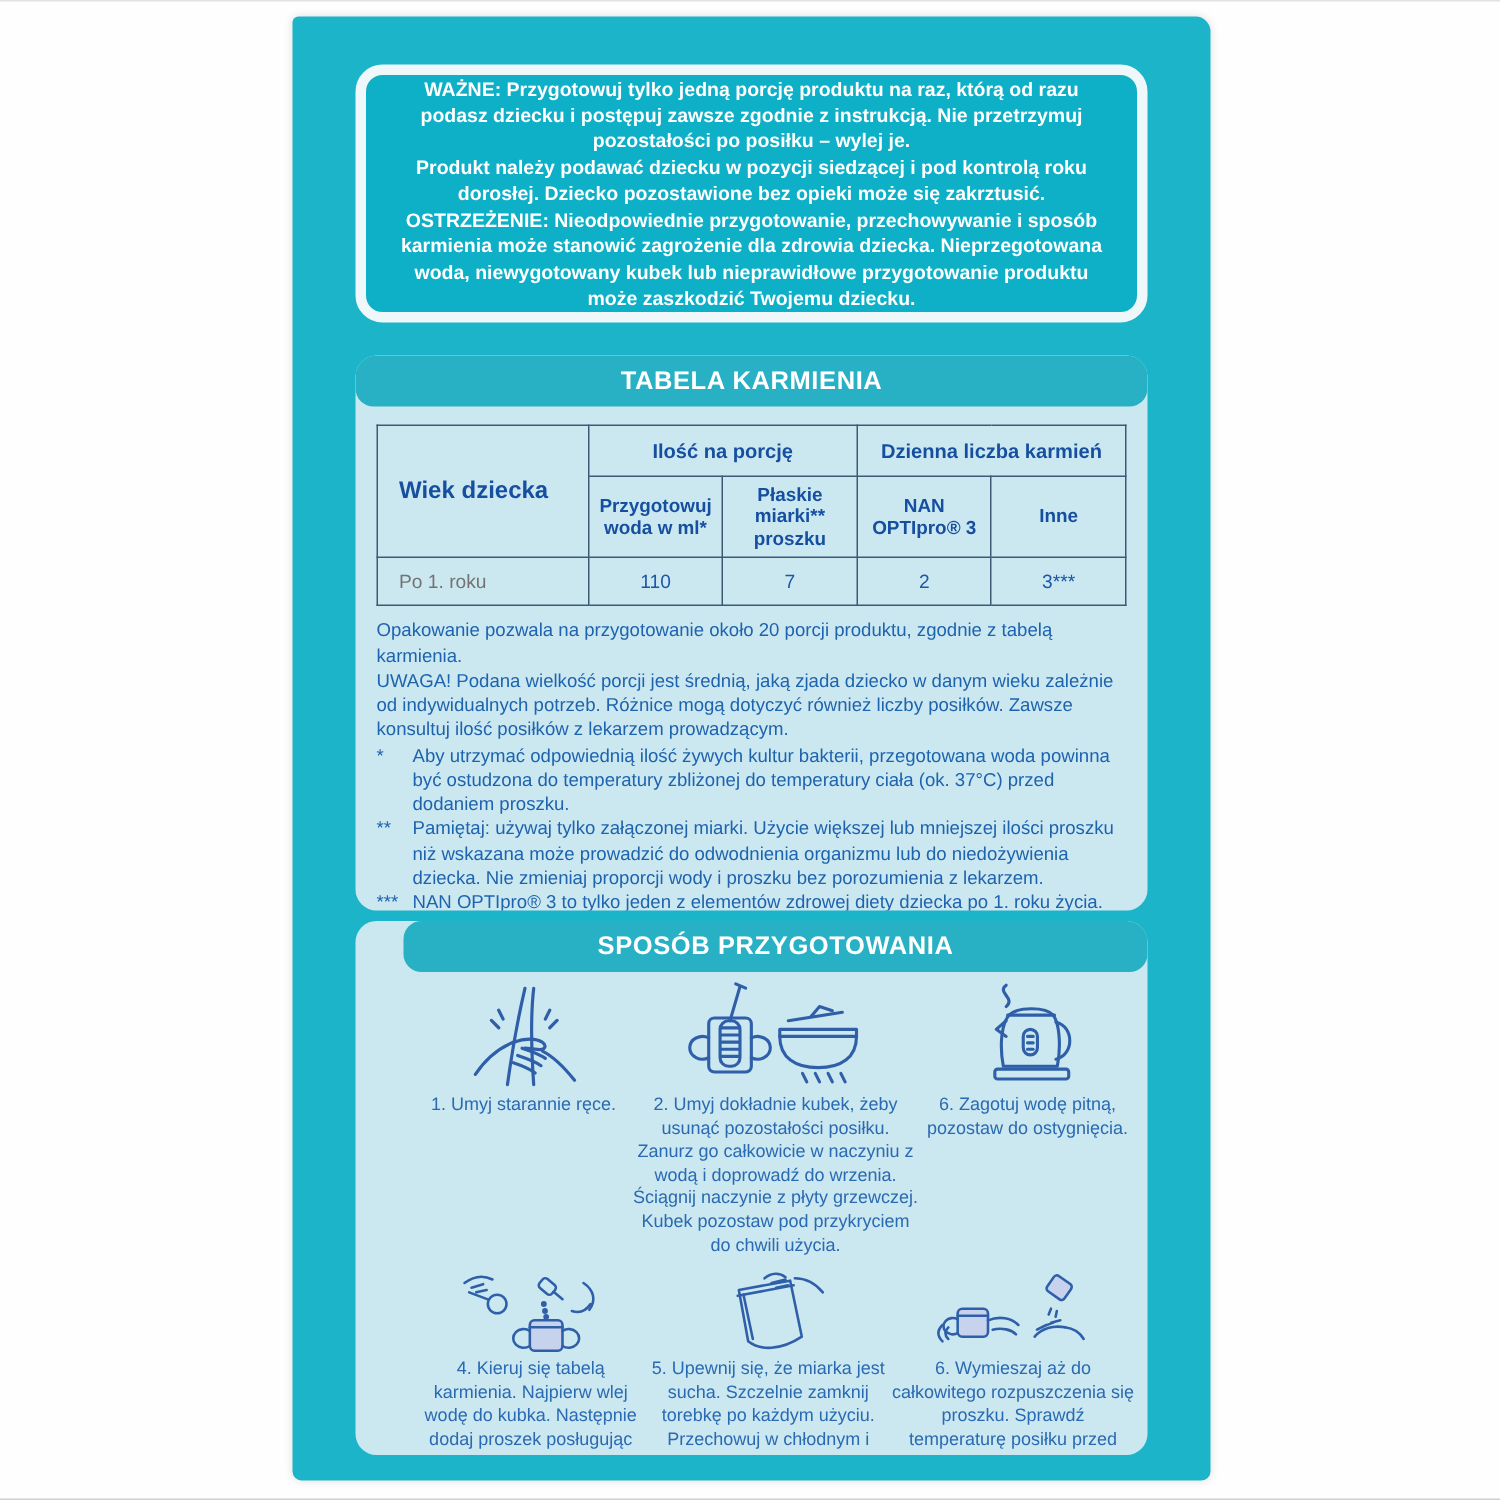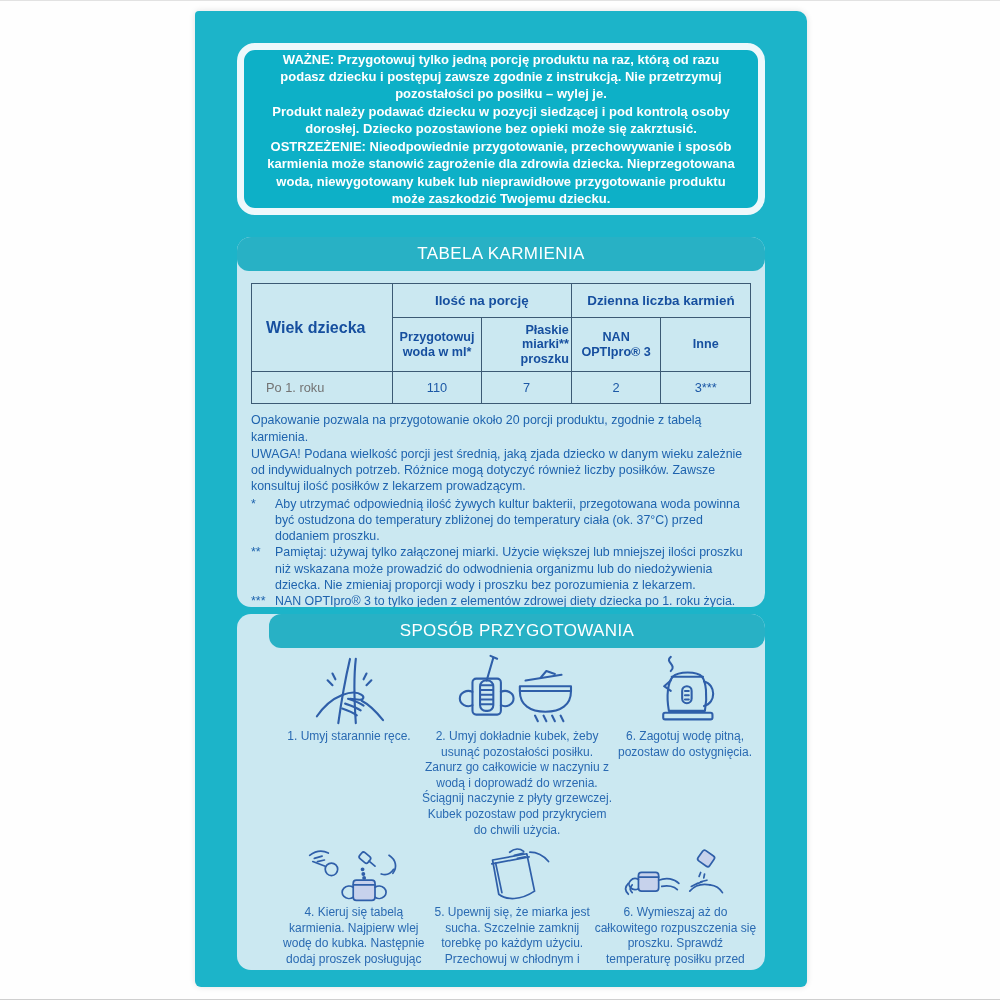--- a/index.html
+++ b/index.html
@@ -24,34 +24,34 @@
   
   .panel{
     position:absolute;left:42px;width:528px;box-sizing:border-box;
     background:#cbe8f1;border-radius:14px;overflow:hidden;
   }
   .panel-feeding{top:226px;height:370px;}
   .panel-prep{top:603px;height:356px;padding-left:32px;}
   .band{
     height:34px;background:#28b1c5;border-radius:12px;
     display:flex;align-items:center;justify-content:center;
-    color:#ffffff;font-weight:normal;font-size:17px;letter-spacing:.4px;
+    color:#ffffff;font-weight:bold;font-size:17px;letter-spacing:.4px;
   }
   
   table.feed{
     border-collapse:collapse;margin:12px 14px 8px;width:calc(100% - 28px);
     color:#164f9f;table-layout:fixed;
   }
   table.feed th,table.feed td{border:1.4px solid #3c5a74;}
   th.age{width:25%;text-align:left;padding-left:14px;font-size:16px;line-height:1.1;}
   th.grp{font-size:13.4px;padding:9px 2px;margin-left:16px;}
   th.sub{font-size:12.6px;padding:5px 2px;line-height:1.15;}
   td.val{font-size:12.8px;font-weight:normal;text-align:center;padding:8px 2px;color:#1c58a6;}
   td.valage{font-size:12.8px;font-weight:normal;text-align:left;padding:8px 2px 8px 14px;color:#737373;}
-  .w-water{width:19%;}.w-scoops{width:21%;text-align:right;}.w-nan{width:23.5%;}.w-other{width:11.5%;}
+  .w-water{width:19%;}.w-scoops{width:21%;}.w-nan{width:23.5%;}.w-other{width:11.5%;}
   
   .notes{margin:0 14px;color:#1e63ae;font-size:12.4px;line-height:1.31;}
   .notes p{margin:0 0 1px 0;}
   .note{display:flex;}
   .note .marker{flex:none;width:24px;}
   .note .ntext{flex:1;}
   
   .steps-row{display:grid;padding:4px 8px 0;}
   .row1{grid-template-columns:30% 40% 30%;}
   .row2{grid-template-columns:32% 34% 34%;margin-top:2px;}
@@ -63,21 +63,21 @@
   .fillcup{fill:#c7d2ec;}
 </style>
 </head>
 <body>
 
 <div class="page">
   <div class="package">
 
     <div class="warning">
       <p>WAŻNE: Przygotowuj tylko jedną porcję produktu na raz, którą od razu podasz dziecku i postępuj zawsze zgodnie z instrukcją. Nie przetrzymuj pozostałości po posiłku – wylej je.</p>
-      <p>Produkt należy podawać dziecku w pozycji siedzącej i pod kontrolą osoby dorosłej. Dziecko pozostawione bez opieki może się zakrztusić.</p>
+      <p>Produkt należy podawać dziecku w pozycji siedzącej i pod kontrolą roku dorosłej. Dziecko pozostawione bez opieki może się zakrztusić.</p>
       <p>OSTRZEŻENIE: Nieodpowiednie przygotowanie, przechowywanie i sposób karmienia może stanowić zagrożenie dla zdrowia dziecka. Nieprzegotowana woda, niewygotowany kubek lub nieprawidłowe przygotowanie produktu może zaszkodzić Twojemu dziecku.</p>
     </div>
 
     <div class="panel panel-feeding">
       <div class="band">
         <span>TABELA KARMIENIA</span>
       </div>
 
       <table class="feed">
         <tbody>

